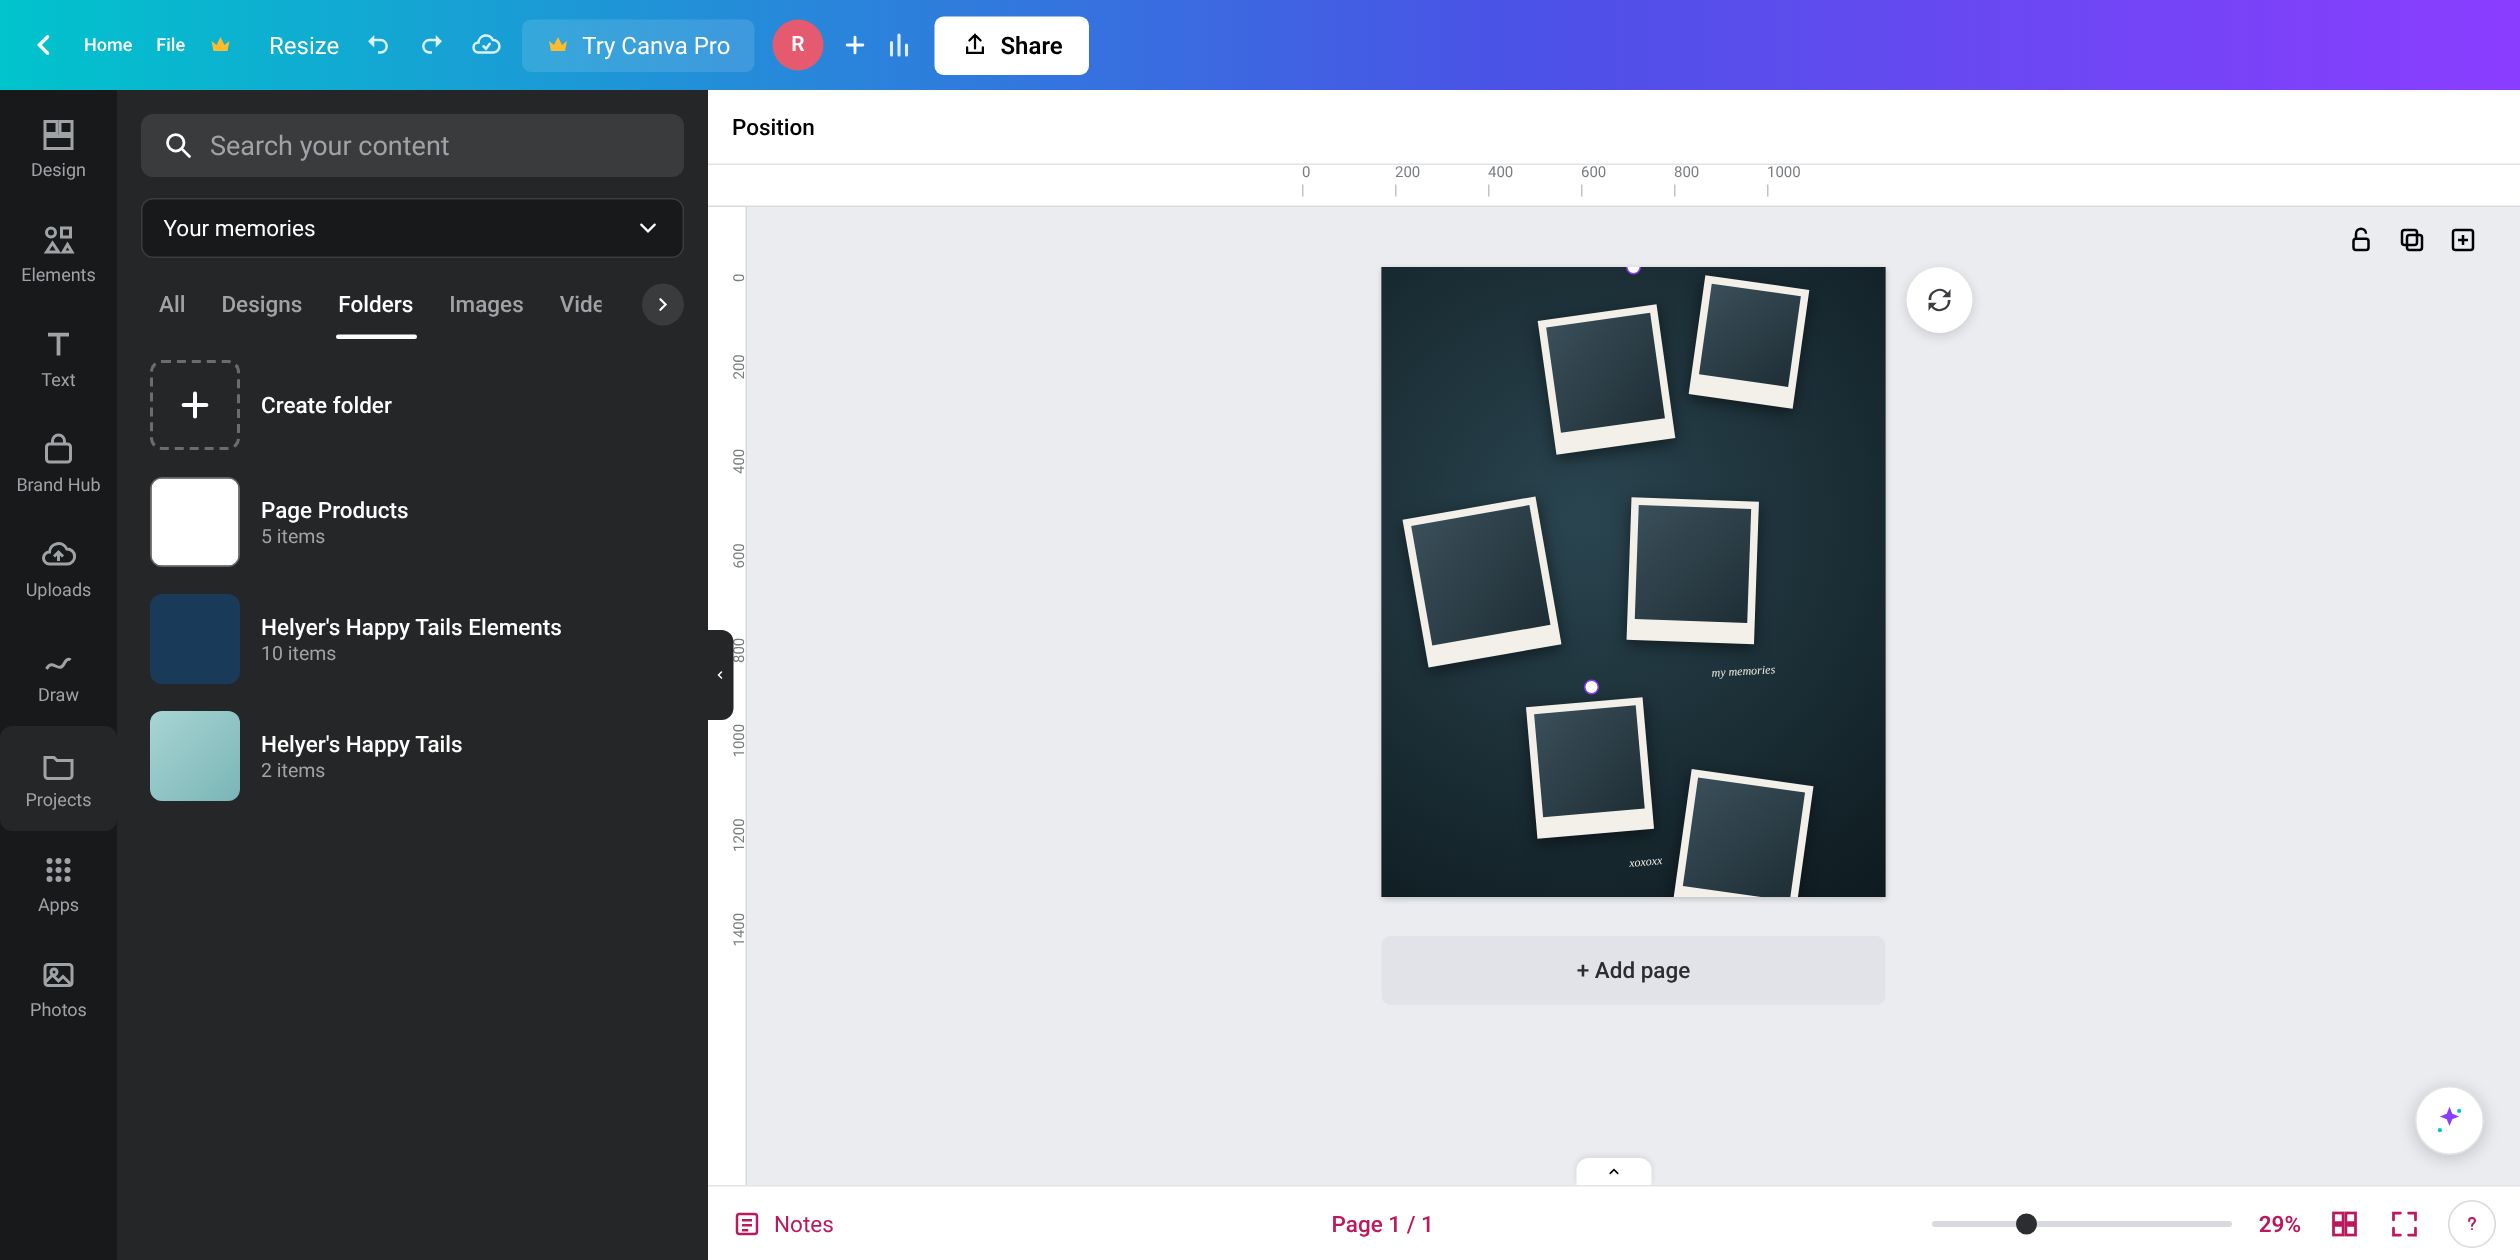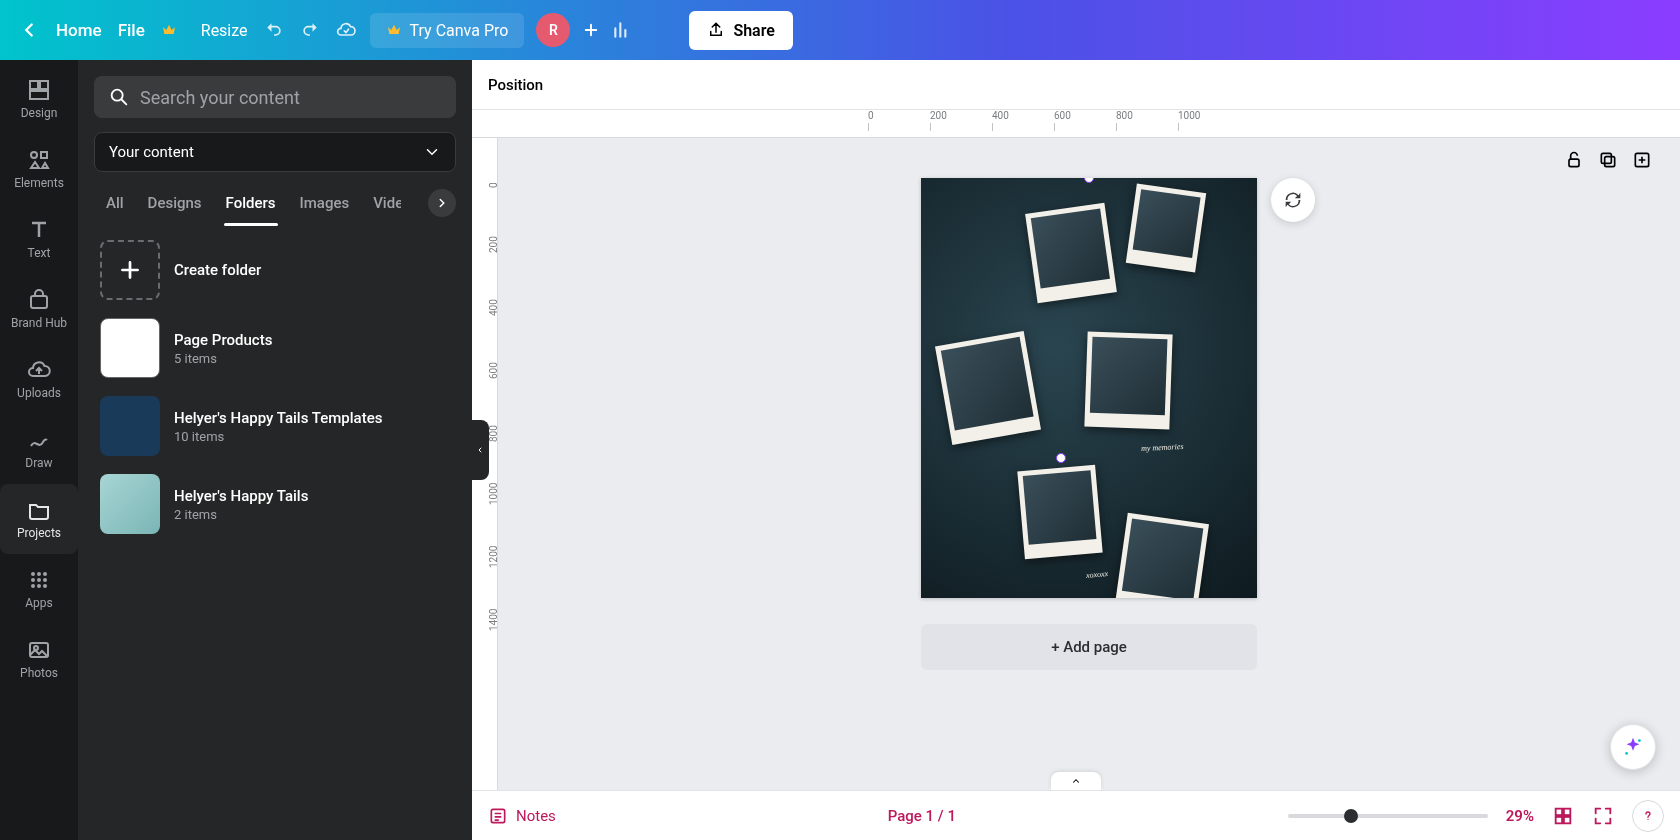--- a/index.html
+++ b/index.html
@@ -2,40 +2,40 @@
 <html><head>
 <meta charset="utf-8">
 <style>
 * { margin: 0; padding: 0; box-sizing: border-box; font-family: -apple-system, BlinkMacSystemFont, "Segoe UI", Roboto, sans-serif; }
 body { width: 1680px; height: 840px; overflow: hidden; background: #fff; display: flex; flex-direction: column; }
 
 
 .topbar { height: 60px; background: linear-gradient(90deg, #00c4cc 0%, #4a52e6 60%, #8b3dff 100%); display: flex; align-items: center; padding: 0 18px; gap: 14px; color: #fff; }
 .topbar-left { display: flex; align-items: center; gap: 16px; }
 .back-arrow { width: 22px; height: 22px; fill: #fff; cursor: pointer; }
-.topbar button, .topbar .tb-link { background: none; border: none; color: #fff; font-size: 17px; cursor: pointer; font-weight: 500; }
+.topbar button, .topbar .tb-link { background: none; border: none; color: #fff; font-size: 12px; cursor: pointer; font-weight: 500; }
 .crown-icon { width: 16px; height: 16px; fill: #fdbb2d; }
 .tb-icon { width: 20px; height: 20px; fill: #fff; cursor: pointer; opacity: .85; }
 .resize-wrap { display: flex; align-items: center; gap: 24px; }
 .topbar-center { flex: 1; display: flex; justify-content: center; }
 .doc-title { font-size: 16px; font-weight: 400; color: #fff; }
 .topbar-right { display: flex; align-items: center; gap: 12px; }
 .pro-btn { display: flex; align-items: center; gap: 8px; background: rgba(255,255,255,.12); padding: 8px 16px; border-radius: 6px; cursor: pointer; }
 .avatar { width: 34px; height: 34px; border-radius: 50%; background: #e65a6f; display: flex; align-items: center; justify-content: center; font-weight: 600; cursor: pointer; font-size: 14px; }
 .plus-btn { width: 18px; height: 18px; fill: #fff; cursor: pointer; }
-.share-btn { background: #fff; color: #000; display: flex; align-items: center; gap: 8px; padding: 10px 18px; border-radius: 6px; cursor: pointer; font-weight: 600; margin-left: 45px; }
+.share-btn { background: #fff; color: #000; display: flex; align-items: center; gap: 8px; padding: 10px 18px; border-radius: 6px; cursor: pointer; font-weight: 600; }
 .share-btn svg { width: 18px; height: 18px; }
 
 
 .main { flex: 1; display: flex; min-height: 0; }
 
 
 .rail { width: 78px; background: #18191b; display: flex; flex-direction: column; align-items: center; padding-top: 4px; color: #a0a3a6; font-size: 12px; }
 .rail-item { width: 100%; display: flex; flex-direction: column; align-items: center; gap: 4px; padding: 14px 0; cursor: pointer; border-radius: 8px; }
-.rail-item.active { background: #252627; color: #e5e5e5; }
+.rail-item.active { background: #252627; color: #a3a3a3; }
 .rail-item svg { width: 24px; height: 24px; fill: currentColor; }
 
 
 .panel { width: 394px; background: #252627; display: flex; flex-direction: column; padding: 16px; color: #fff; gap: 14px; }
 .search-box { display: flex; align-items: center; background: #3a3b3d; border-radius: 8px; padding: 10px 14px; gap: 10px; }
 .search-box input { flex: 1; background: none; border: none; color: #fff; font-size: 18px; outline: none; }
 .search-box input::placeholder { color: #a0a3a6; }
 .search-box svg { width: 22px; height: 22px; fill: #d7d8d9; }
 .filter-select { display: flex; align-items: center; justify-content: space-between; background: #18191b; border: 1px solid #3a3b3d; border-radius: 8px; padding: 10px 14px; cursor: pointer; font-size: 15px; }
 .filter-select svg { width: 18px; height: 18px; fill: #a0a3a6; }
@@ -251,21 +251,21 @@
 
   <div class="panel">
     <div class="search-box">
       <svg viewBox="0 0 24 24">
           <circle cx="10" cy="10" r="6" fill="none" stroke="currentColor" stroke-width="2"></circle>
           <path d="M15 15l5 5" stroke="currentColor" stroke-width="2" stroke-linecap="round"></path>
         </svg>
       <input type="text" placeholder="Search your content" style="">
     </div>
     <div class="filter-select">
-      <span>Your content</span>
+      <span>Your memories</span>
       <svg viewBox="0 0 24 24">
           <path d="M6 9l6 6 6-6" fill="none" stroke="currentColor" stroke-width="2" stroke-linecap="round"></path>
         </svg>
     </div>
     <div class="tabs">
       <div class="tab">All</div>
       <div class="tab">Designs</div>
       <div class="tab active">Folders</div>
       <div class="tab">Images</div>
       <div class="tab" style="overflow:hidden; max-width:40px;">Videos</div>
@@ -289,21 +289,21 @@
       <div class="folder-row">
         <div class="folder-thumb preview4"></div>
         <div class="folder-info">
             <span class="folder-name">Page Products</span>
             <span class="folder-meta">5 items</span>
           </div>
       </div>
       <div class="folder-row">
         <div class="folder-thumb preview2"></div>
         <div class="folder-info">
-            <span class="folder-name">Helyer's Happy Tails Templates</span>
+            <span class="folder-name">Helyer's Happy Tails Elements</span>
             <span class="folder-meta">10 items</span>
           </div>
       </div>
       <div class="folder-row">
         <div class="folder-thumb preview3"></div>
         <div class="folder-info">
             <span class="folder-name">Helyer's Happy Tails</span>
             <span class="folder-meta">2 items</span>
           </div>
       </div>

